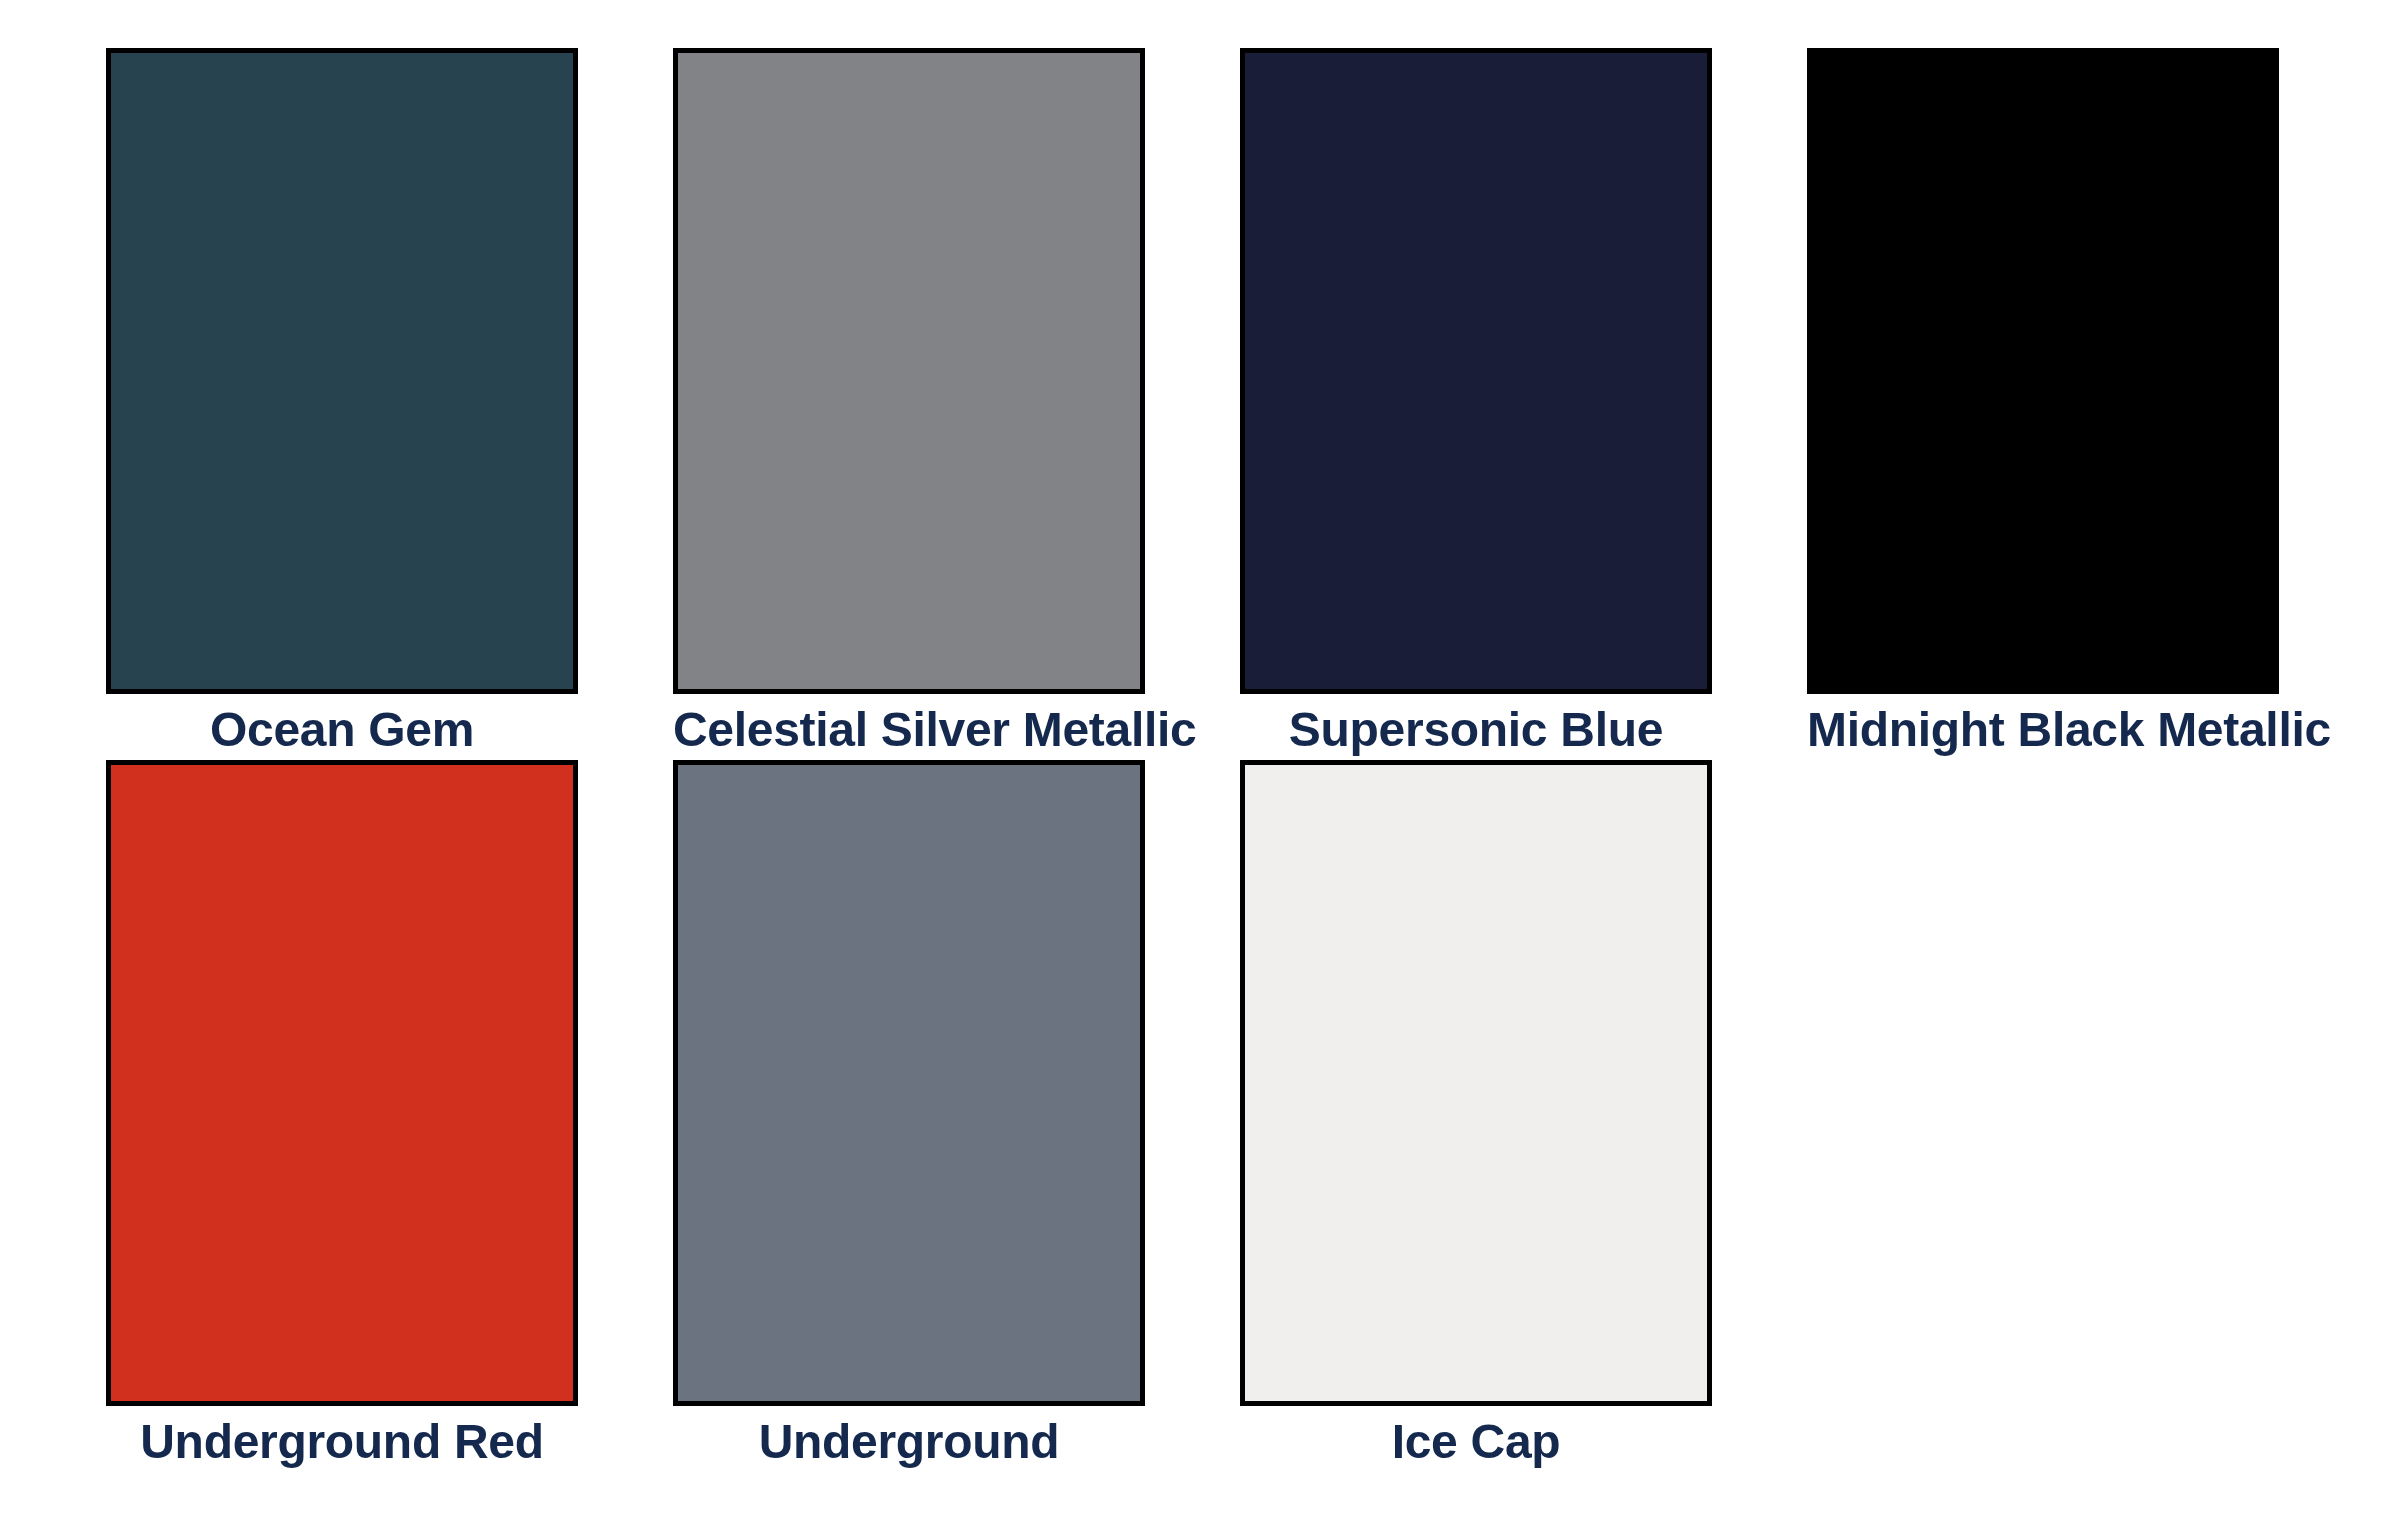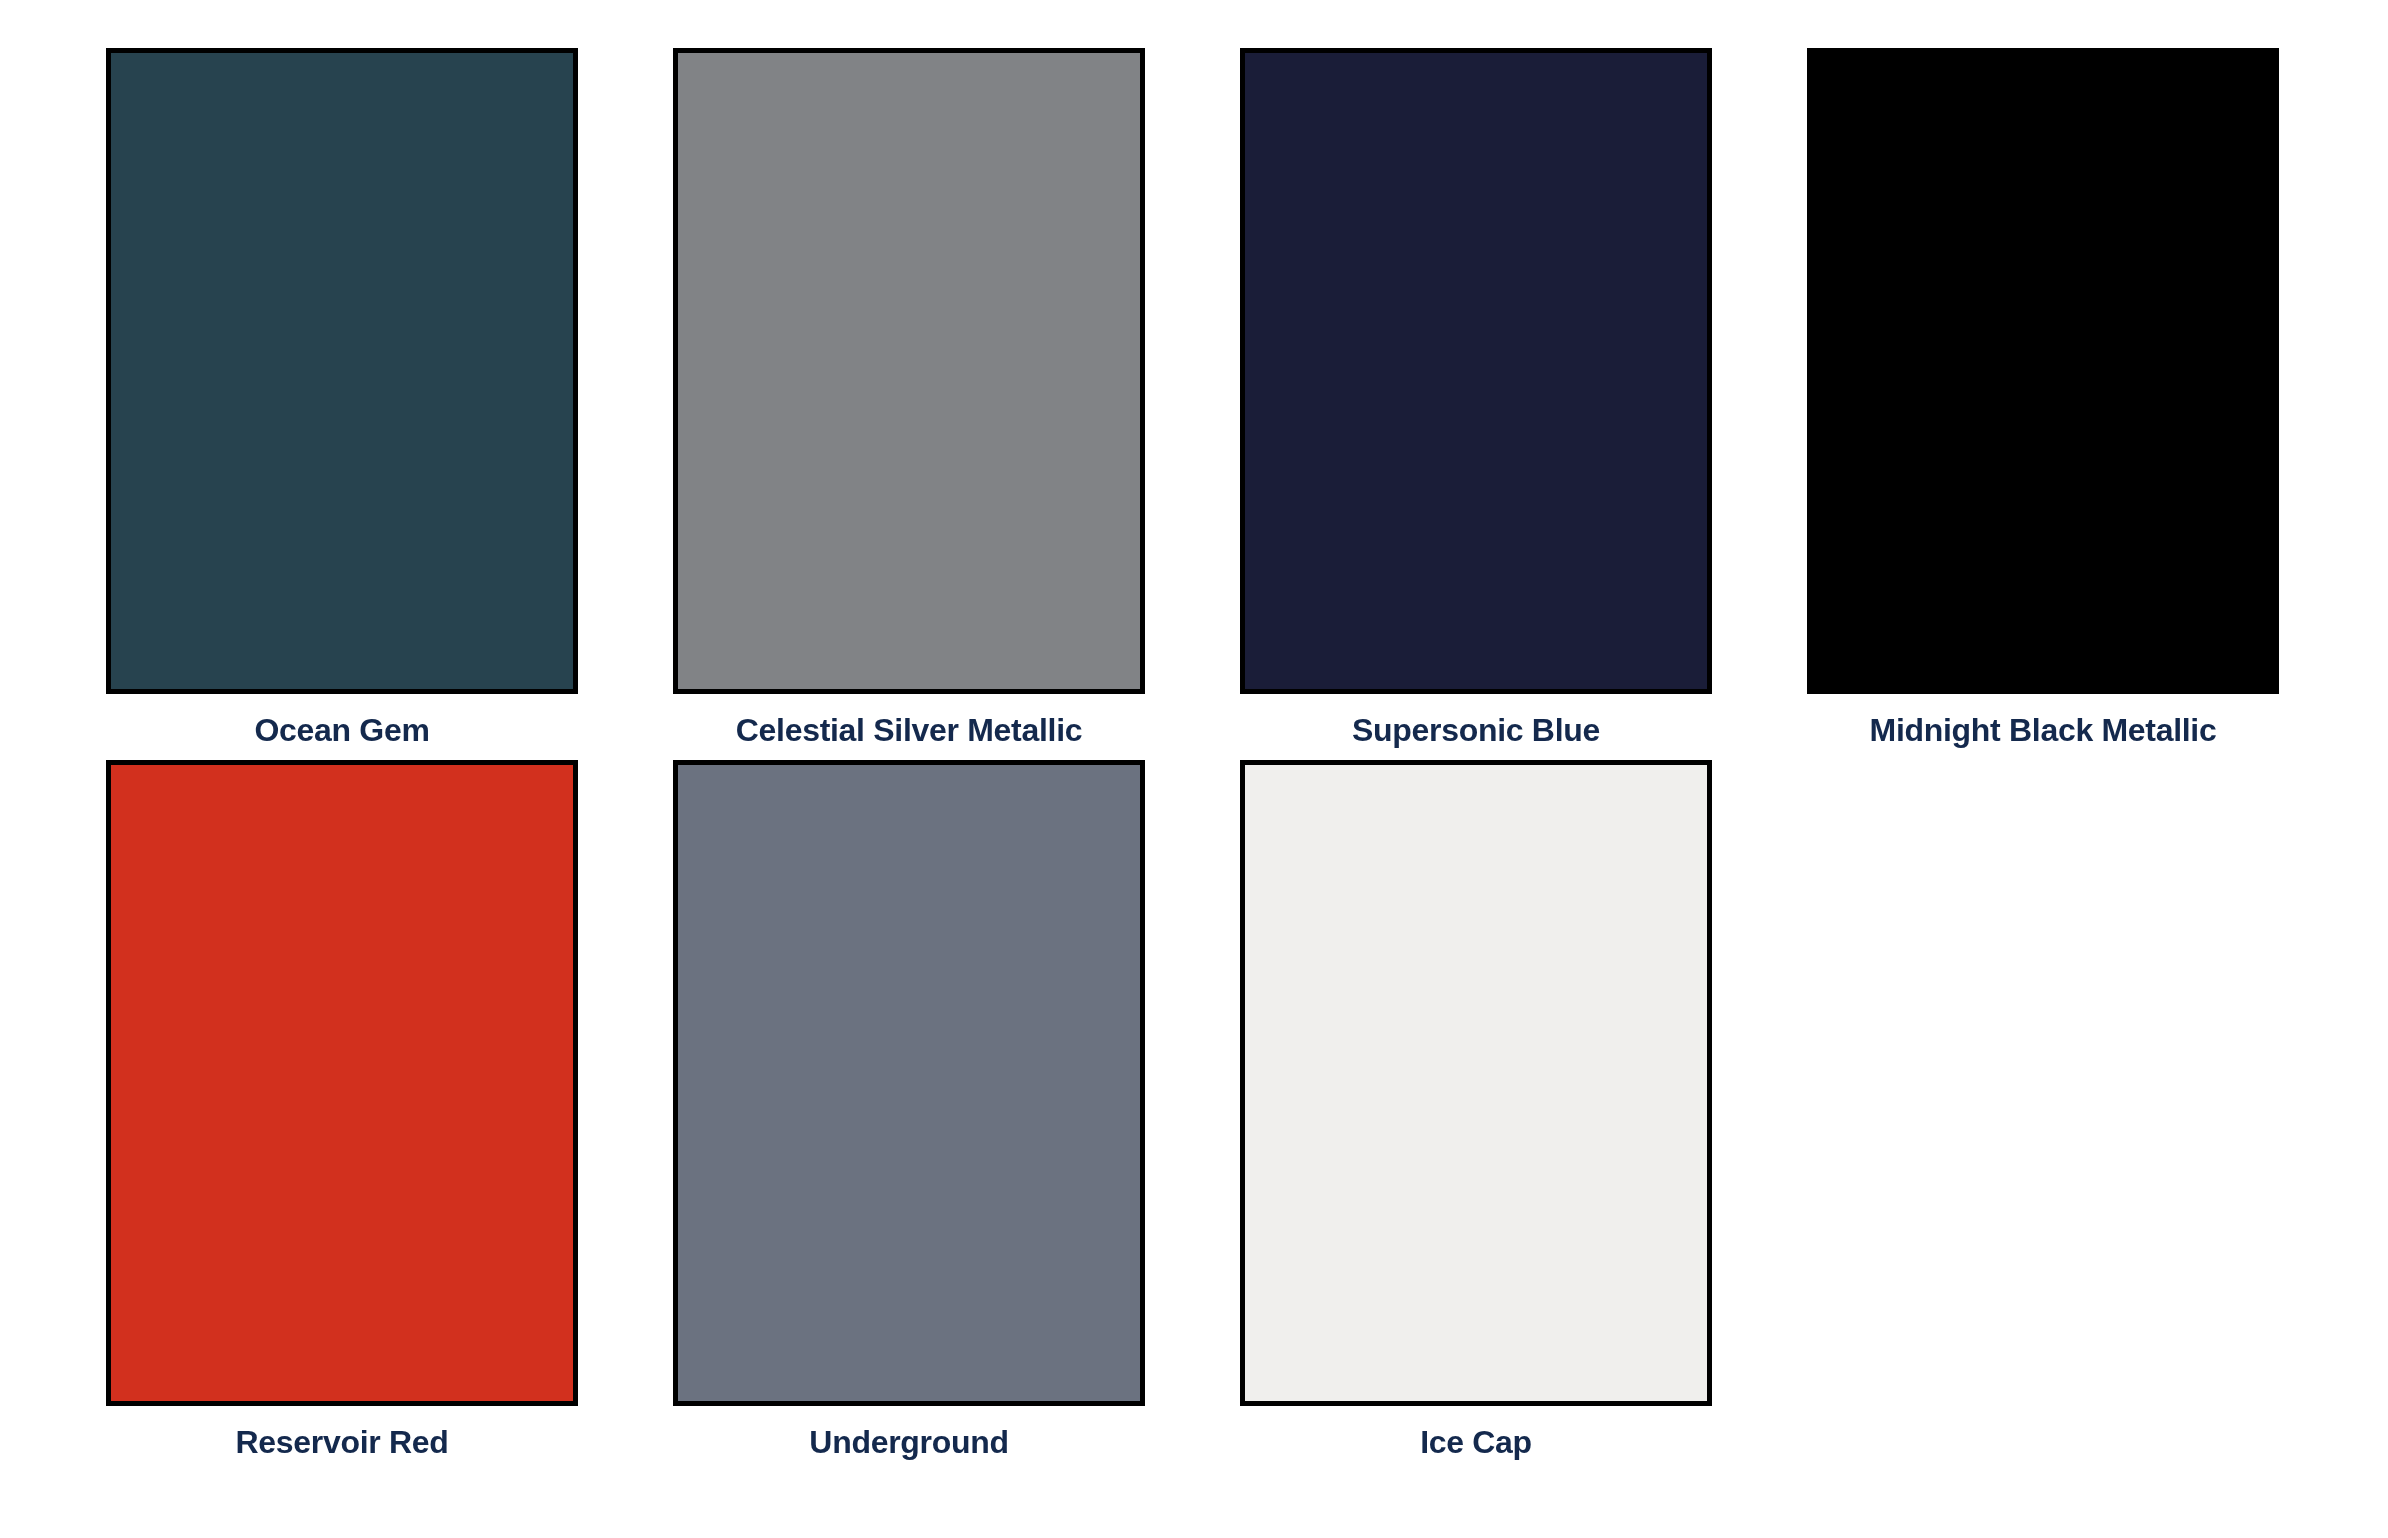--- a/index.html
+++ b/index.html
@@ -51,21 +51,21 @@
     display: block;
   }
 
   .swatch-label {
     display: block;
     width: 472px;
     text-align: center;
     color: #14294d;
     font-family: "Liberation Sans", sans-serif;
     font-weight: bold;
-    font-size: 32px;
+    font-size: 48px;
     line-height: 60px;
     letter-spacing: -0.3px;
     white-space: nowrap;
     margin-top: 6px;
   }
 
   
   .row-2 .swatch-chip {
     height: 652px;
   }
@@ -91,21 +91,21 @@
       <span class="swatch-label" style="color: rgb(20, 41, 77);">Supersonic Blue</span>
     </div>
 
     <div class="swatch-cell row-1">
       <div class="swatch-chip" style="background-color: rgb(0, 0, 0); border-color: rgb(0, 0, 0);"></div>
       <span class="swatch-label" style="color: rgb(20, 41, 77);">Midnight Black Metallic</span>
     </div>
 
     <div class="swatch-cell row-2">
       <div class="swatch-chip" style="background-color: rgb(210, 48, 30); border-color: rgb(0, 0, 0);"></div>
-      <span class="swatch-label" style="color: rgb(20, 41, 77);">Reservoir Red</span>
+      <span class="swatch-label" style="color: rgb(20, 41, 77);">Underground Red</span>
     </div>
 
     <div class="swatch-cell row-2">
       <div class="swatch-chip" style="background-color: rgb(107, 114, 128); border-color: rgb(0, 0, 0);"></div>
       <span class="swatch-label" style="color: rgb(20, 41, 77);">Underground</span>
     </div>
 
     <div class="swatch-cell row-2">
       <div class="swatch-chip" style="background-color: rgb(240, 239, 237); border-color: rgb(0, 0, 0);"></div>
       <span class="swatch-label" style="color: rgb(20, 41, 77);">Ice Cap</span>

